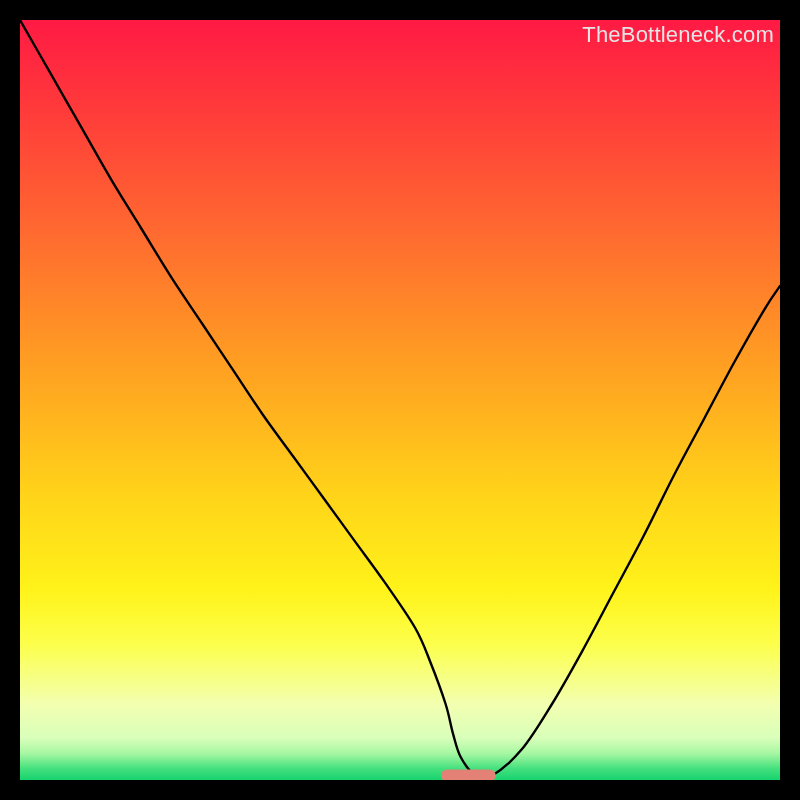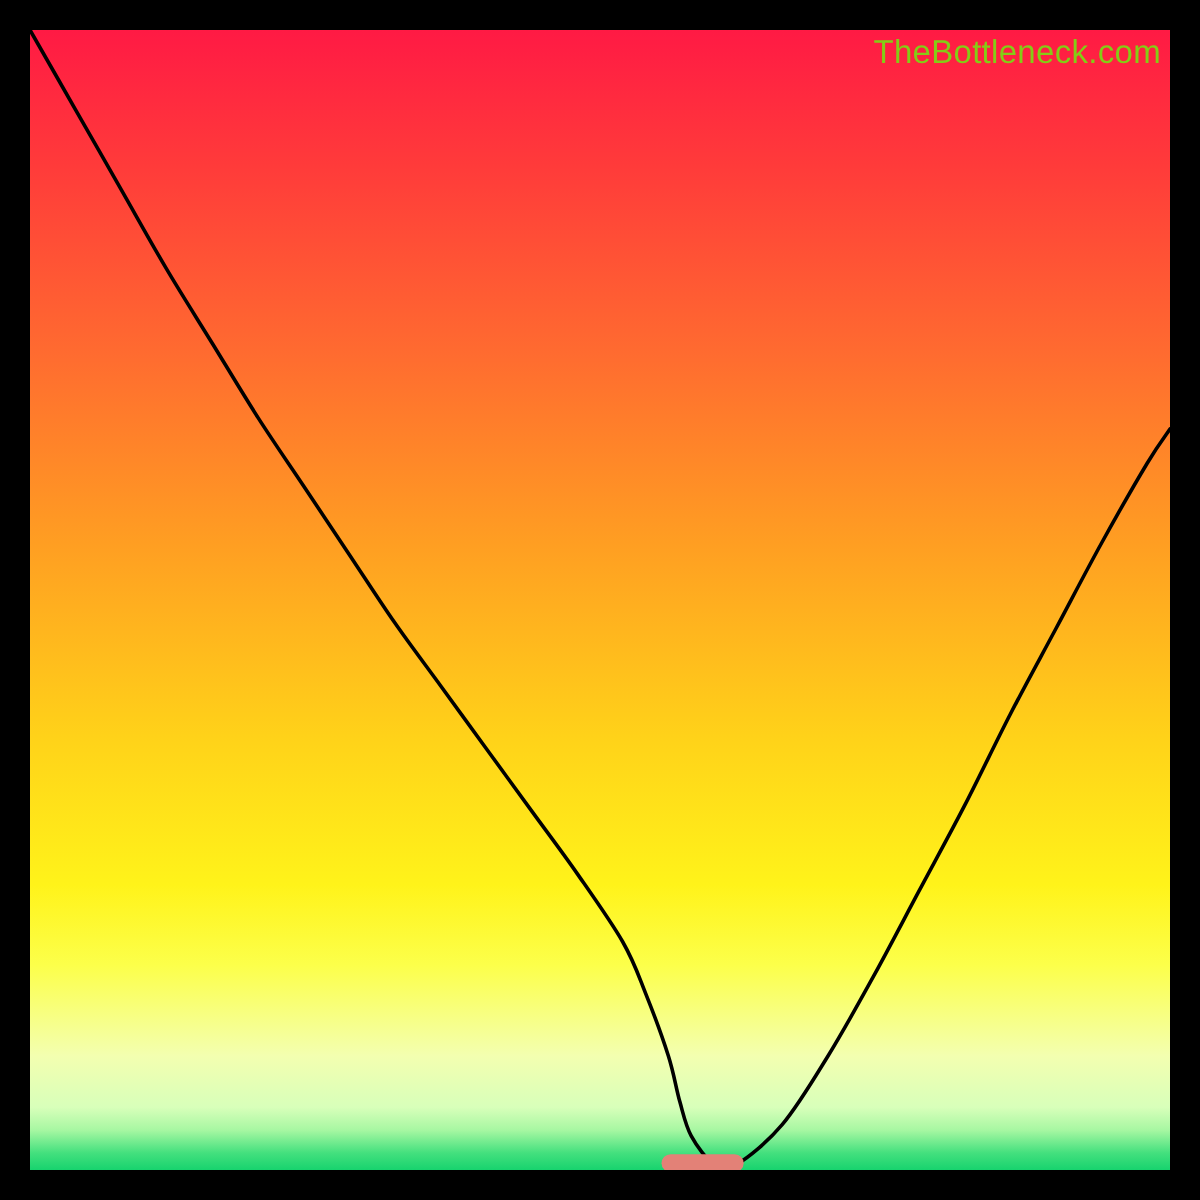--- a/index.html
+++ b/index.html
@@ -30,21 +30,21 @@
     position: absolute;
     left: 0;
     top: 0;
     width: 760px;
     height: 760px;
   }
   .watermark {
     position: absolute;
     top: 2px;
     right: 6px;
-    color: #84cc16;
+    color: #e5e5e5;
     font-size: 22px;
     font-weight: 500;
     letter-spacing: 0.2px;
     user-select: none;
   }
   svg {
     display: block;
   }
 </style>
 </head>

